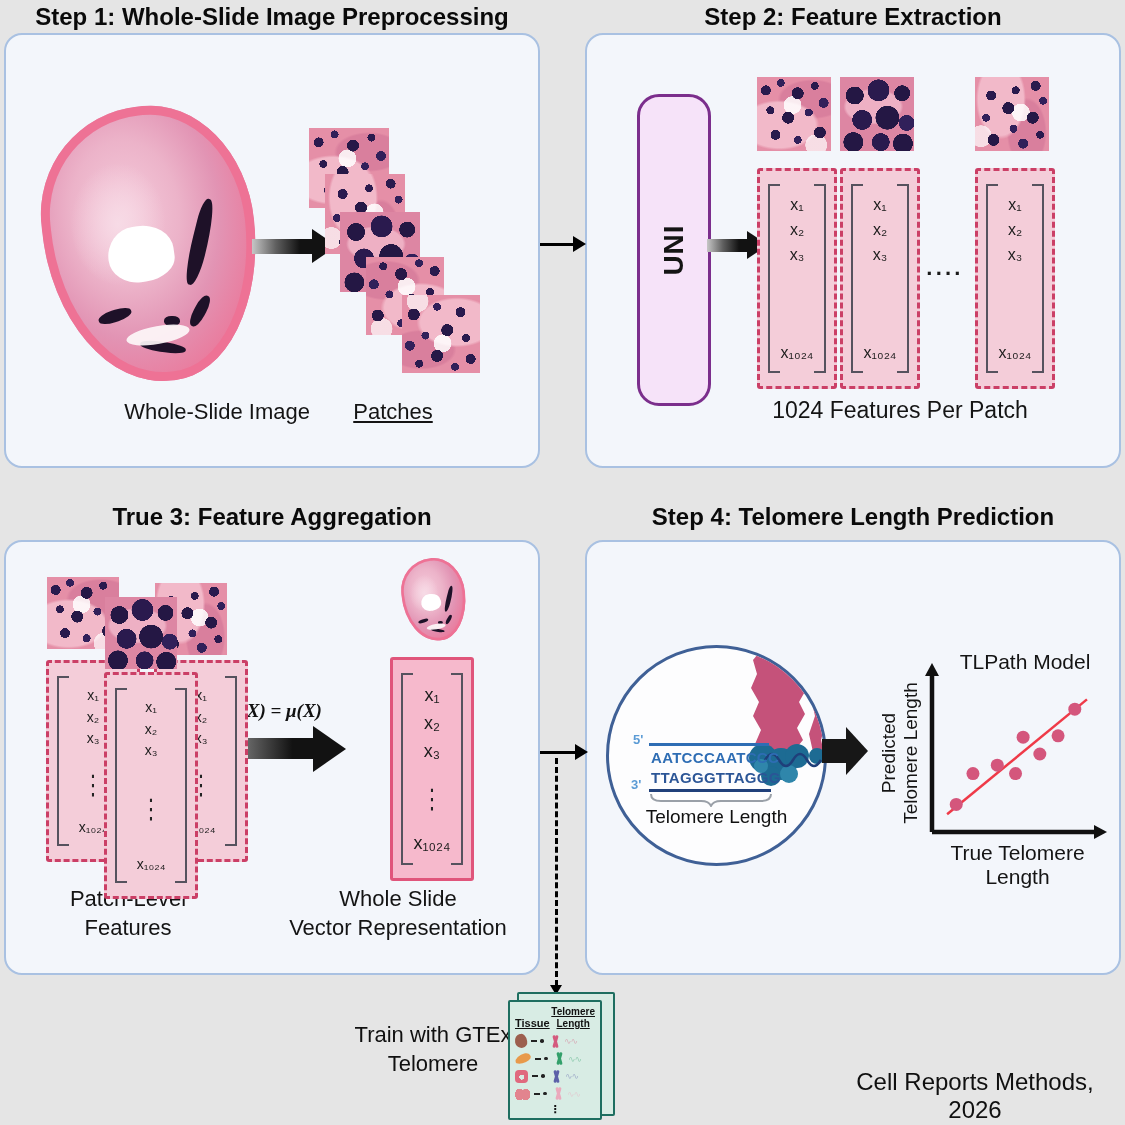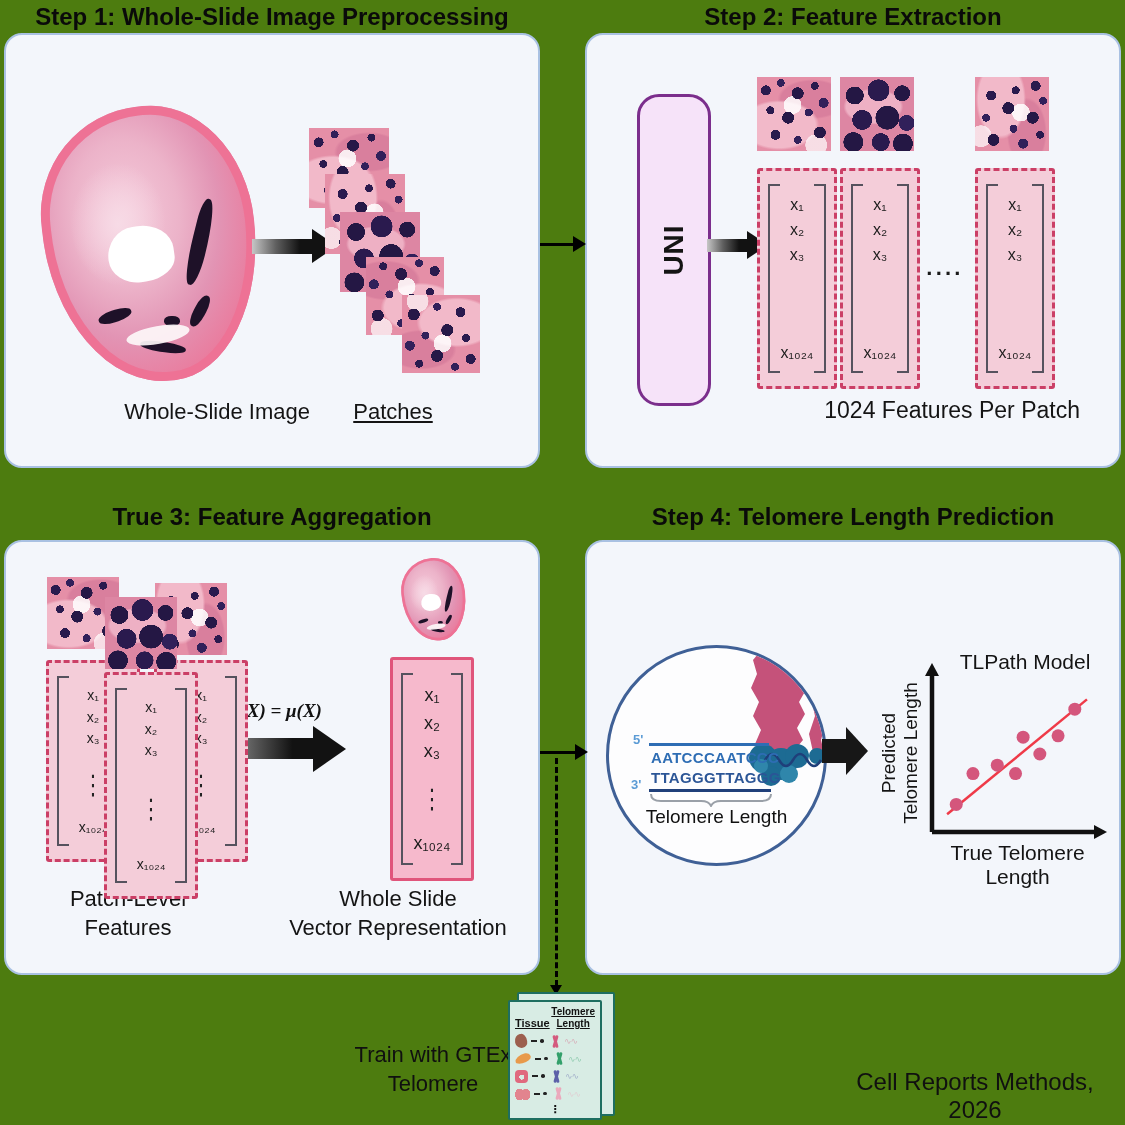--- a/index.html
+++ b/index.html
@@ -1,16 +1,16 @@
 <!DOCTYPE html>
 <html><head>
 <meta charset="utf-8">
 <style>
   html,body{margin:0;padding:0;background:#ffffff;}
-  #stage{position:relative;width:1125px;height:1125px;background:#4d7c0f;overflow:hidden;
+  #stage{position:relative;width:1125px;height:1125px;background:#e5e5e5;overflow:hidden;
          font-family:"Liberation Sans","DejaVu Sans",sans-serif;color:#111;}
   .abs{position:absolute;}
   
   .panel{position:absolute;background:#f3f6fb;border:2px solid #a9c1e2;border-radius:18px;}
   .ptitle{position:absolute;font-size:24px;font-weight:bold;color:#0a0a0a;text-align:center;}
   
   .cap{position:absolute;font-size:22px;color:#141414;text-align:center;line-height:1.3;}
   
   .histo{position:absolute;background-color:#e58fa7;background-image:
     radial-gradient(circle 5px at 12% 18%, #2a1a4e 98%, transparent 100%),
@@ -113,21 +113,21 @@
     radial-gradient(ellipse 4.5px 6px at 72% 55%, var(--oc) 98%, transparent 100%);}
   .dashdot{width:16px;display:flex;align-items:center;gap:3px;}
   .dashdot::before{content:"";width:6px;height:2px;background:#222;}
   .dashdot::after{content:"";width:3.5px;height:3.5px;border-radius:50%;background:#222;}
   .chrom{position:relative;width:9px;height:13px;display:inline-block;}
   .chrom i{position:absolute;left:3px;top:0;width:3.2px;height:13px;border-radius:2px;background:var(--cc);transform:rotate(16deg);}
   .chrom i:last-child{transform:rotate(-16deg);}
   .scrib{font-size:9px;color:var(--cc);opacity:.42;letter-spacing:-1px;}
   .gell{text-align:center;font-size:11px;font-weight:bold;line-height:.8;margin-top:1px;}
   .credit{position:absolute;left:835px;top:1068px;width:280px;text-align:center;font-size:24px;color:#101010;}
-  .note{position:absolute;left:322px;top:1020px;width:222px;text-align:center;font-size:22px;line-height:1.32;color:#101010;margin-top:20px;}
+  .note{position:absolute;left:322px;top:1020px;width:222px;text-align:center;font-size:22px;line-height:1.32;color:#101010;}
   .note span{display:block;}
 </style>
 </head>
 <body>
 
 <div id="stage">
 
   <div class="ptitle" style="left:4px;top:3px;width:536px;">Step 1: Whole-Slide Image Preprocessing</div>
   <div class="ptitle" style="left:585px;top:3px;width:536px;">Step 2: Feature Extraction</div>
   <div class="ptitle" style="left:4px;top:503px;width:536px;">True 3: Feature Aggregation</div>
@@ -199,21 +199,21 @@
       <div class="inner">
         <div class="grp">
           <span class="lbl">x₁</span>
           <span class="lbl">x₂</span>
           <span class="lbl">x₃</span>
         </div>
         <span class="lbl">x₁₀₂₄</span>
       </div>
     </div>
   <div class="hdots" style="left:916px;top:261px;width:58px;text-align:center;">····</div>
-  <div class="cap" style="left:720px;top:396px;width:360px;font-size:23px;text-align:right;">1024 Features Per Patch</div>
+  <div class="cap" style="left:720px;top:396px;width:360px;font-size:23px;">1024 Features Per Patch</div>
 
   <div class="histo" style="left:47px;top:577px;width:72px;height:72px;z-index:3;"></div>
   <div class="histo r90" style="left:155px;top:583px;width:72px;height:72px;z-index:3;"></div>
   <div class="histo-big abs" style="left:105px;top:597px;width:72px;height:72px;z-index:4;"></div>
   <div class="vec s3" style="left:46px;top:660px;width:88px;height:196px;z-index:1;">
       <div class="brk"></div>
       <div class="inner">
         <div class="grp">
           <span class="lbl">x₁</span>
           <span class="lbl">x₂</span>

